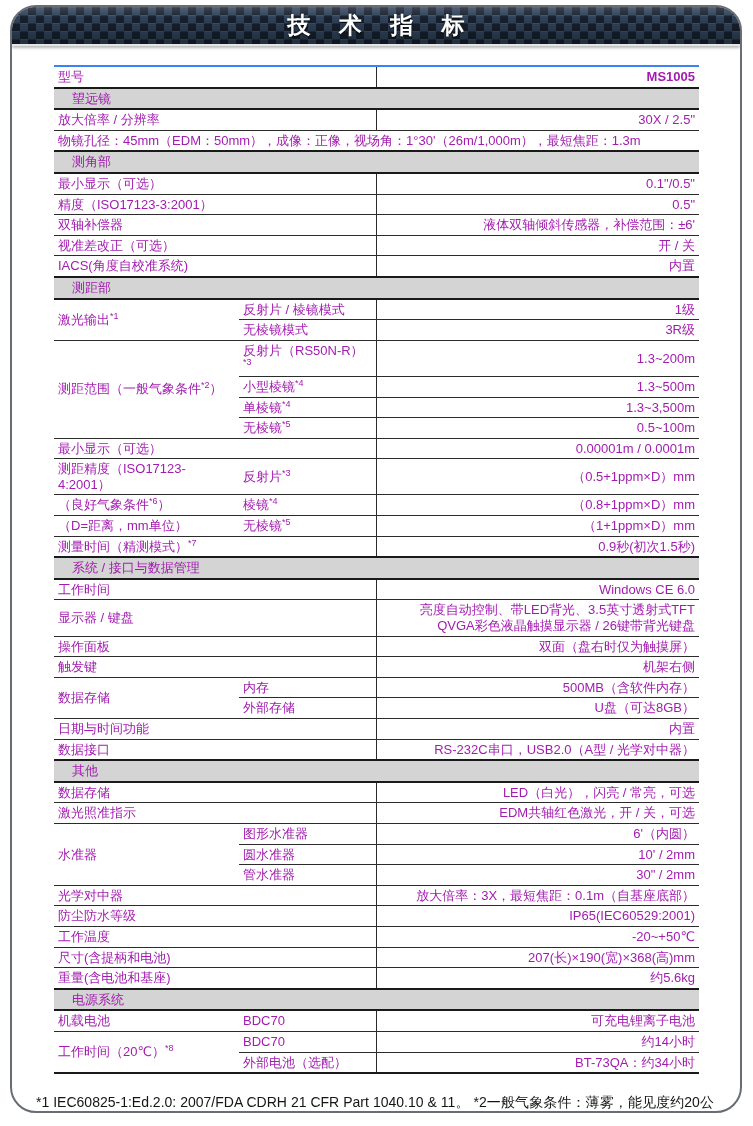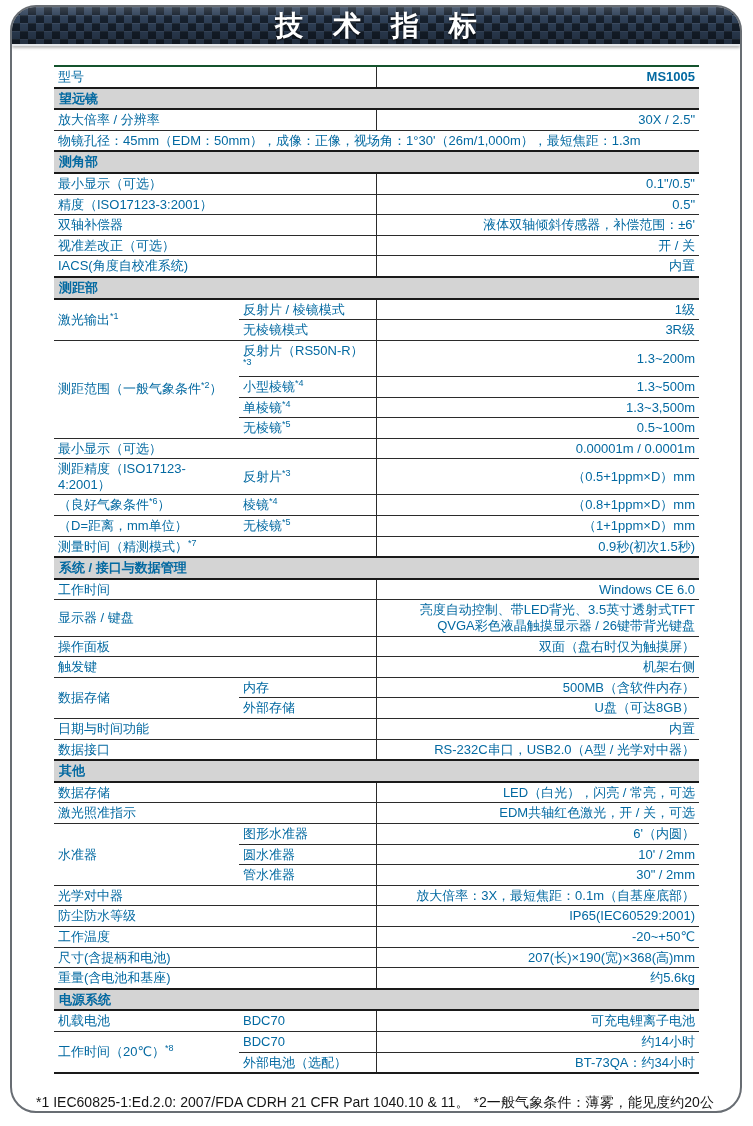--- a/index.html
+++ b/index.html
@@ -10,31 +10,31 @@
   .header-bar{position:relative;height:37px;border-radius:23px 23px 0 0;
       background-color:#1a2634;
       background-image:
         linear-gradient(180deg, rgba(255,255,255,.16), rgba(255,255,255,0) 30%, rgba(0,0,0,.28) 88%),
         repeating-linear-gradient(180deg, rgba(255,255,255,.07) 0 1px, rgba(0,0,0,0) 1px 8px),
         conic-gradient(#30425a 25%, #16202d 0 50%, #30425a 0 75%, #16202d 0);
       background-size:100% 100%,16px 16px,16px 16px;
       border-bottom:2px solid #e2e5e8;
       box-shadow:0 2px 3px rgba(0,0,0,.28);
       display:flex;align-items:center;justify-content:center;}
-  .header-title{color:#ffffff;font-size:28px;font-weight:700;letter-spacing:11px;padding-left:11px;
+  .header-title{color:#ffffff;font-size:23px;font-weight:700;letter-spacing:11px;padding-left:11px;
       text-shadow:0 1px 2px rgba(0,0,0,.85);}
   
   table.spec{border-collapse:collapse;table-layout:fixed;width:645px;margin:19px 0 0 42px;
-      font-size:13px;color:#0369a1;border-top:2px solid #14532d;border-bottom:2px solid #1a1a1a;}
+      font-size:13px;color:#a21caf;border-top:2px solid #3b82f6;border-bottom:2px solid #1a1a1a;}
   table.spec td{padding:2px 4px;line-height:15.6px;border-top:1px solid #2b2b2b;vertical-align:middle;
       overflow:hidden;}
   td.lbl,td.mid{text-align:left;}
   td.val{text-align:right;border-left:1.5px solid #2b2b2b;}
   td.full-cell{text-align:left;}
-  tr.section-row td{background:#d4d4d4;font-weight:700;border-top:2px solid #1a1a1a;border-bottom:2px solid #1a1a1a;padding:2px 5px;margin-left:40px;}
+  tr.section-row td{background:#d4d4d4;font-weight:400;border-top:2px solid #1a1a1a;border-bottom:2px solid #1a1a1a;padding:2px 18px;margin-left:40px;}
   td.bold{font-weight:700;}
   sup{font-size:9px;line-height:0;vertical-align:super;letter-spacing:0;}
   
   .footnotes{margin:15px 26px 0 24px;font-size:14px;line-height:27px;color:#151515;text-align:justify;}
 </style>
 </head>
 <body>
 
 <div class="page">
   <div class="header-bar">

